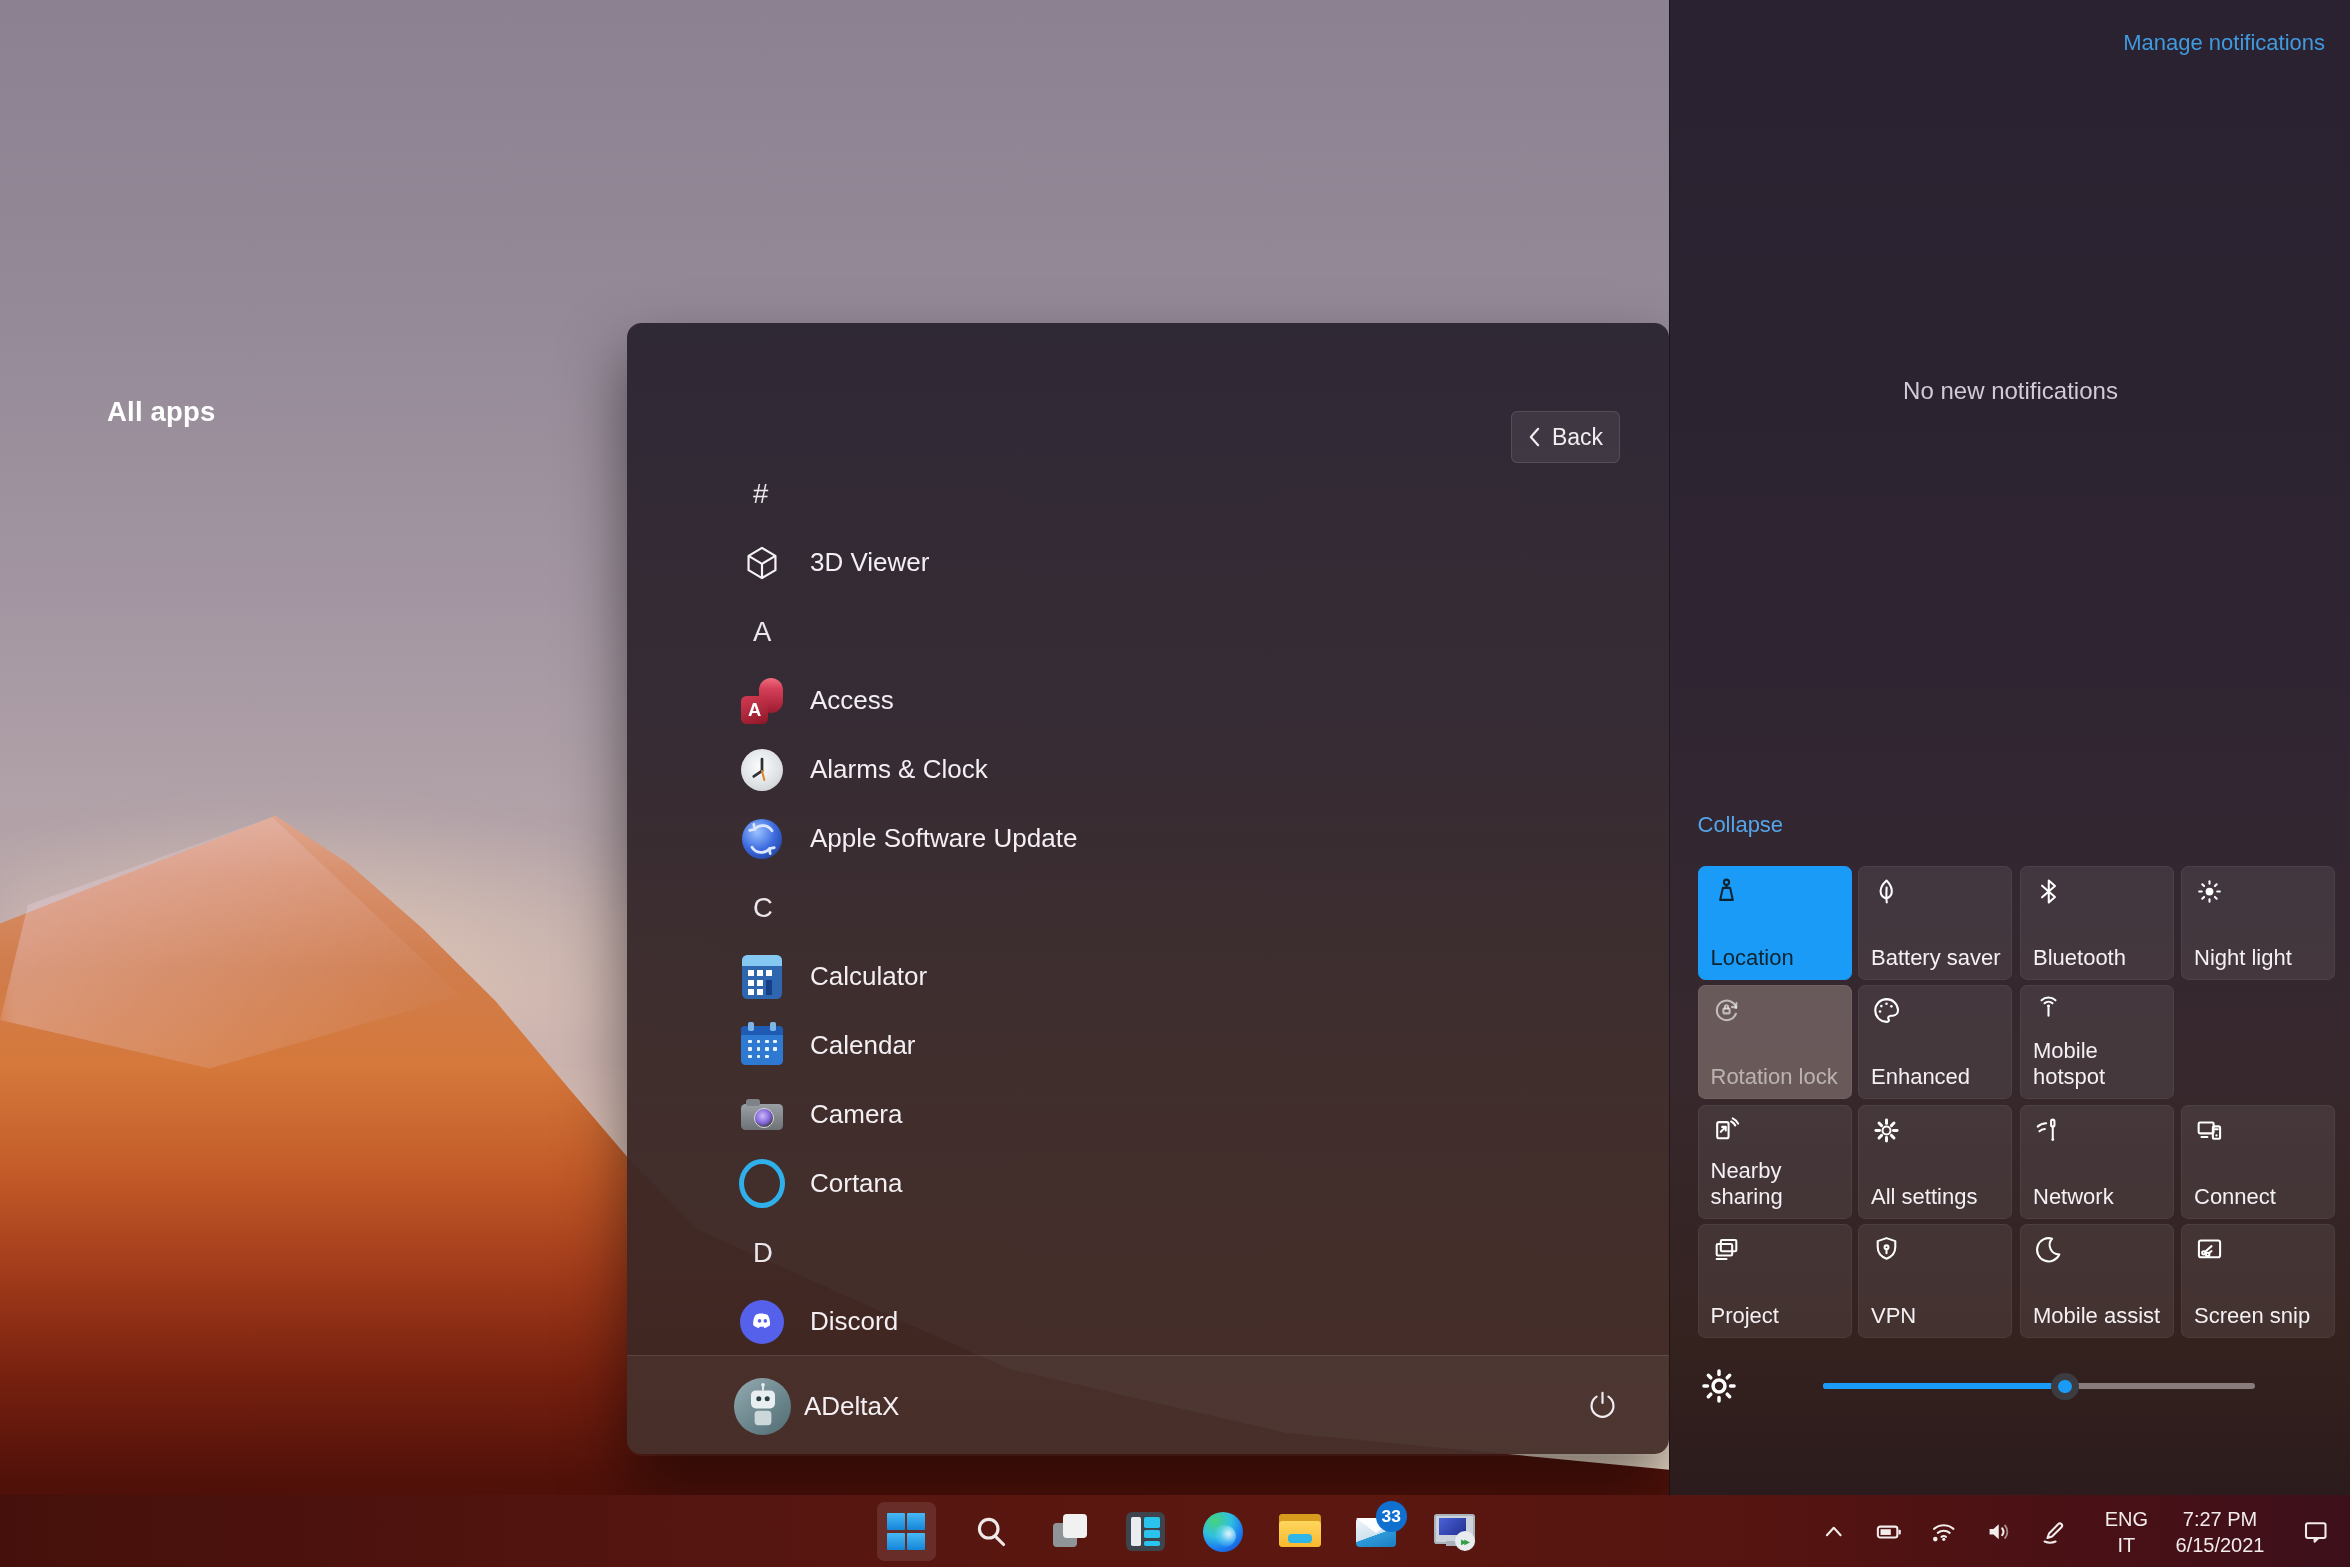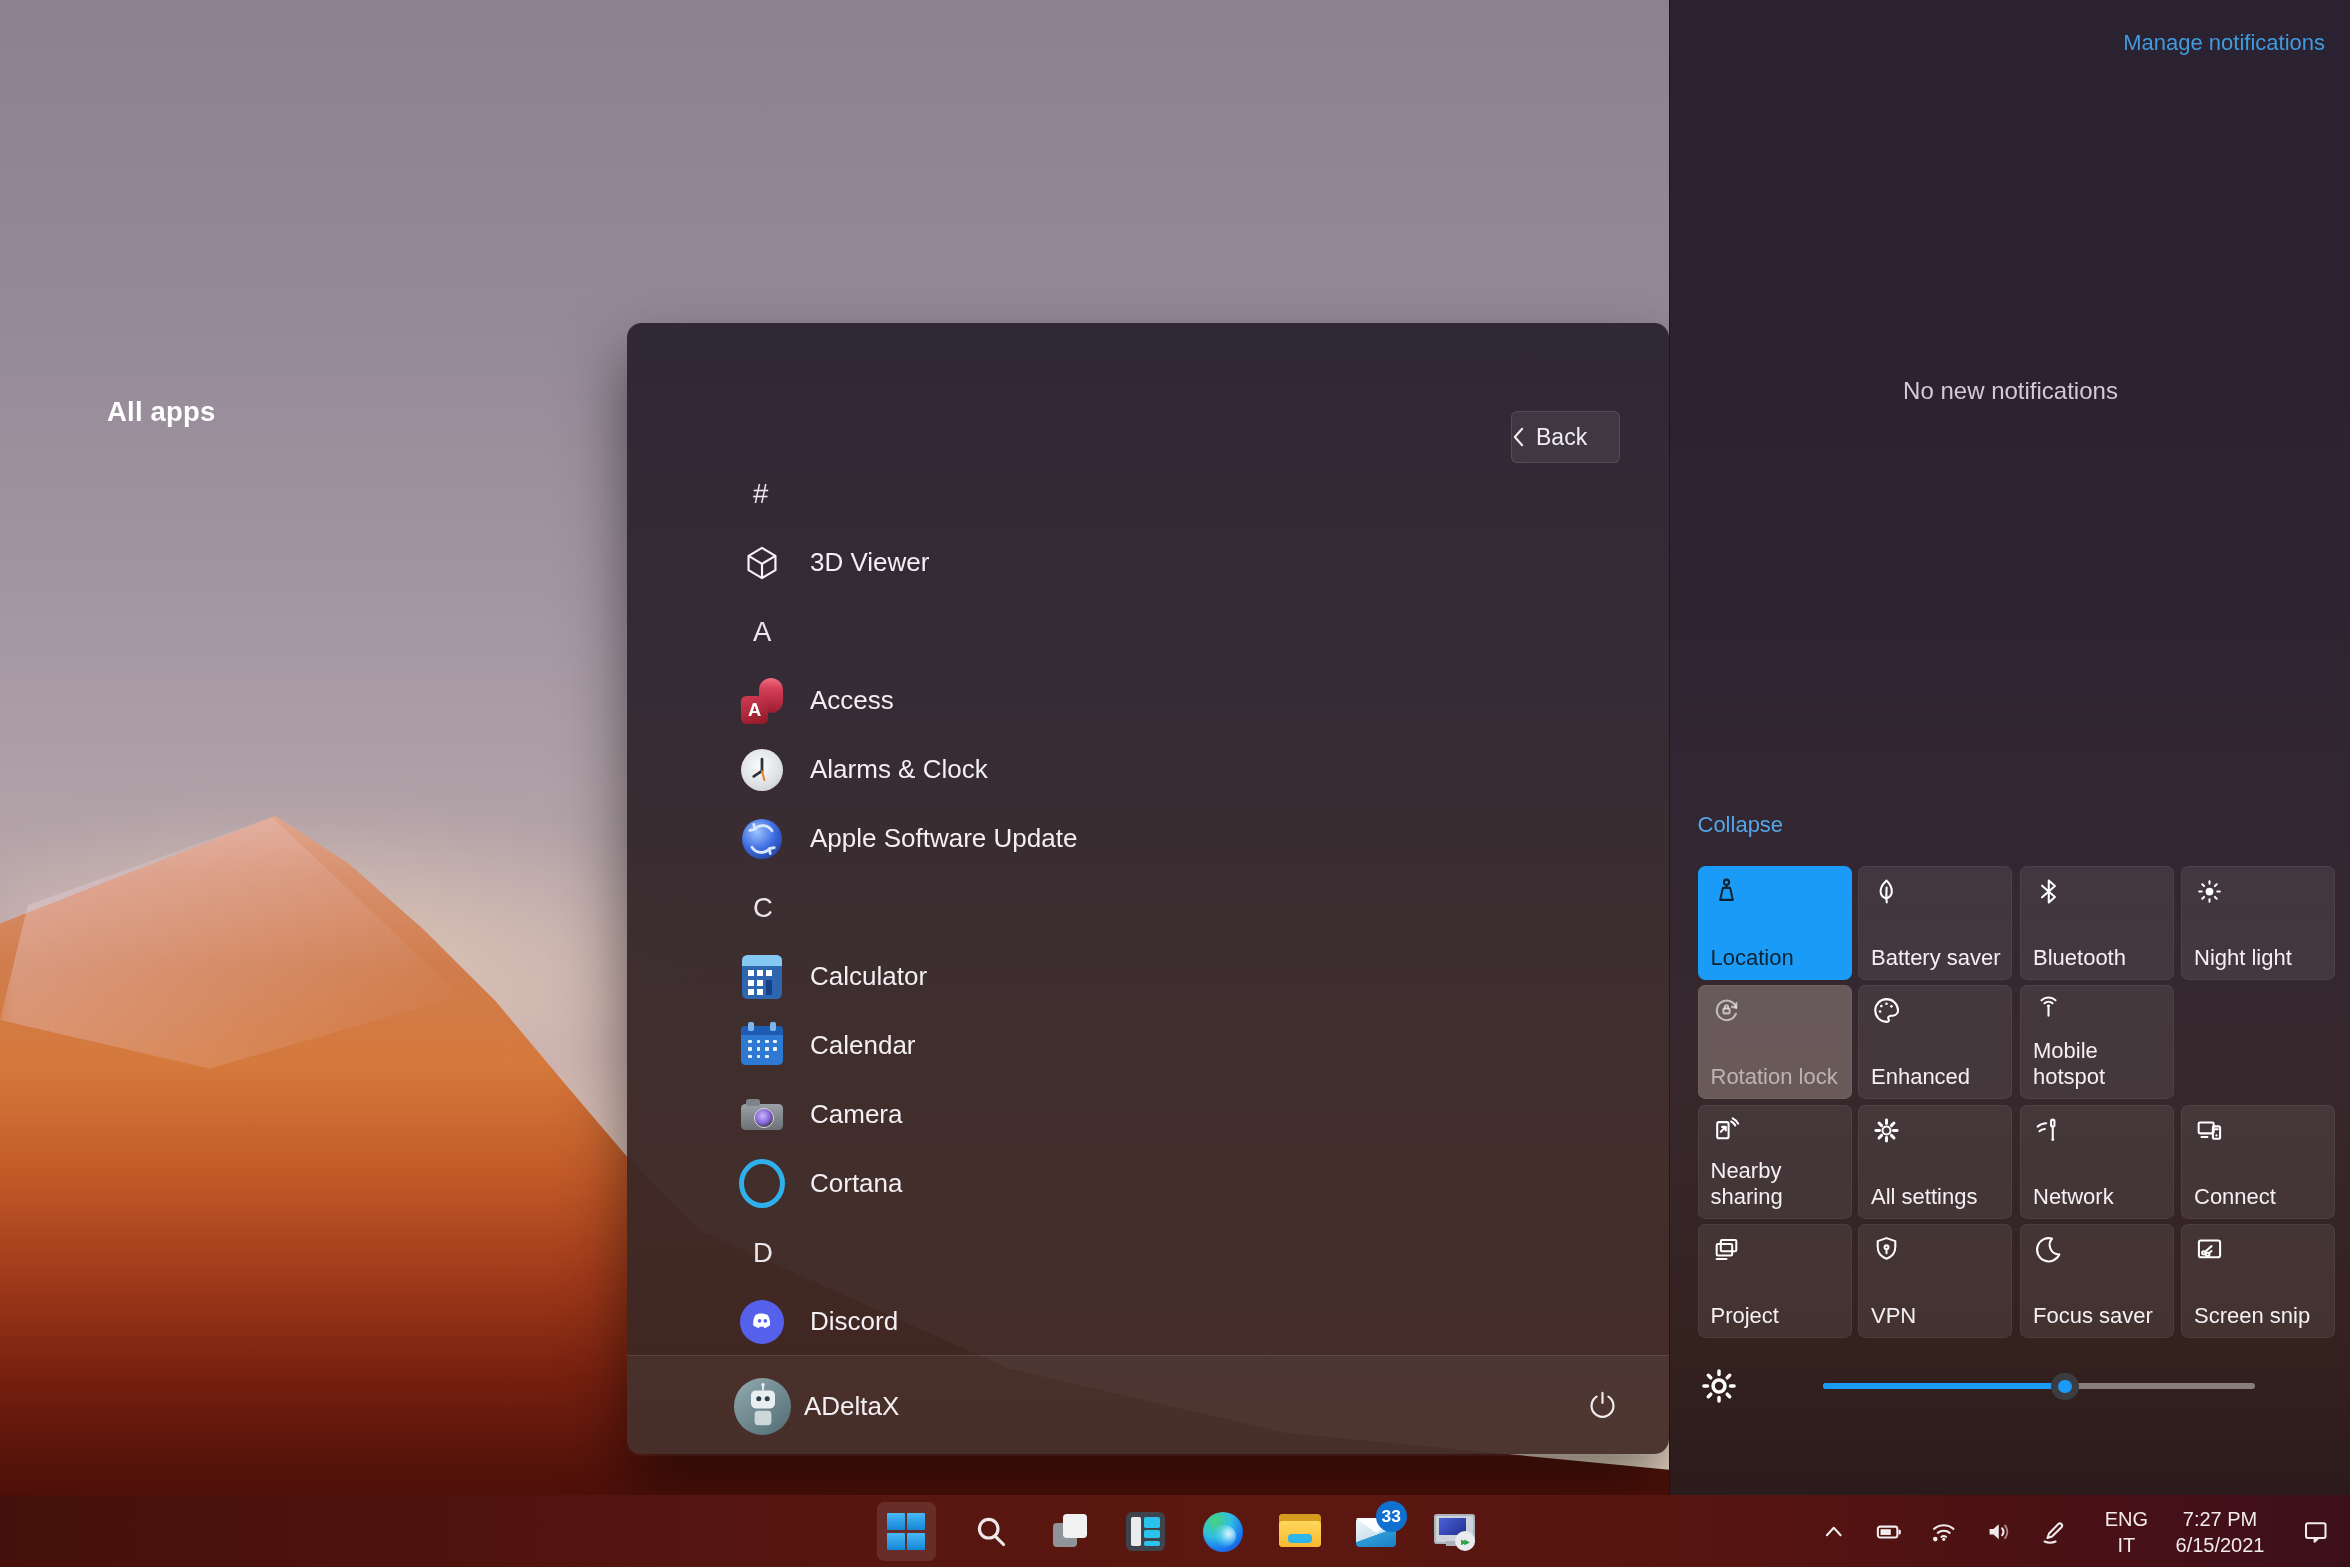--- a/index.html
+++ b/index.html
@@ -23,21 +23,21 @@
        background:radial-gradient(ellipse at 40% 70%,rgba(248,222,190,.55),rgba(248,222,190,0) 70%);}
 
   
   .start-menu{left:627px;top:323px;width:1042px;height:1131px;border-radius:14.7px;
        background:linear-gradient(180deg,rgba(44,37,50,.97) 0%,rgba(49,39,48,.96) 34%,
                   rgba(58,41,40,.96) 64%,rgba(63,38,33,.96) 100%);
        box-shadow:0 31px 64px rgba(0,0,0,.5);}
   .menu-title{left:107px;top:396px;font-size:27.5px;font-weight:700;letter-spacing:0.2px;}
   .back-btn{left:1511px;top:411px;width:107px;height:50px;border-radius:6.4px;
        background:rgba(255,255,255,.07);border:0.9px solid rgba(255,255,255,.11);
-       display:flex;align-items:center;justify-content:flex-start;gap:11px;font-size:23px;color:#f1edf1;}
+       display:flex;align-items:center;justify-content:center;gap:11px;font-size:23px;color:#f1edf1;}
   .back-btn svg{width:13px;height:20px;}
 
   .app-rows{left:627px;top:459px;width:1042px;}
   .row{height:69px;display:flex;align-items:center;}
   .row .letter{padding-left:126px;font-size:27.5px;color:#ece7ec;}
   .row .appicon{width:46px;height:46px;margin-left:112px;display:flex;align-items:center;justify-content:center;position:relative;}
   .row .applabel{margin-left:25px;font-size:26px;color:#f3eff3;}
 
   .user-bar{left:627px;top:1355px;width:1042px;height:100px;border-radius:0 0 14.7px 14.7px;
        background:rgba(255,255,255,.045);border-top:0.9px solid rgba(255,255,255,.10);
@@ -462,21 +462,21 @@
         <path d="M12 3.2l6.8 2.3v4.6c0 4.4-2.9 7.6-6.8 9-3.9-1.4-6.8-4.6-6.8-9V5.5Z"></path>
         <circle cx="12" cy="10.3" r="1.5"></circle>
             <line x1="12" y1="11.9" x2="12" y2="14.9"></line>
           </svg></span>
       <span class="tl">VPN</span>
     </div>
     <div class="tile" style="left:350px;top:1224px">
       <span class="ti"><svg viewBox="0 0 24 24">
         <path d="M14.8 3.6a9 9 0 1 0 5.6 12.2 7.3 7.3 0 0 1-5.6-12.2Z"></path>
           </svg></span>
-      <span class="tl">Focus saver</span>
+      <span class="tl">Mobile assist</span>
     </div>
     <div class="tile" style="left:511px;top:1224px">
       <span class="ti"><svg viewBox="0 0 24 24">
         <rect x="3.8" y="5" width="16.4" height="13" rx="1.6"></rect>
         <circle cx="7.6" cy="14.6" r="1.3"></circle>
             <circle cx="10.6" cy="15.8" r="1.3"></circle>
         <line x1="8.6" y1="13.7" x2="13.6" y2="9.4"></line>
             <line x1="11.6" y1="14.8" x2="13.6" y2="13.2"></line>
           </svg></span>
       <span class="tl">Screen snip</span>

